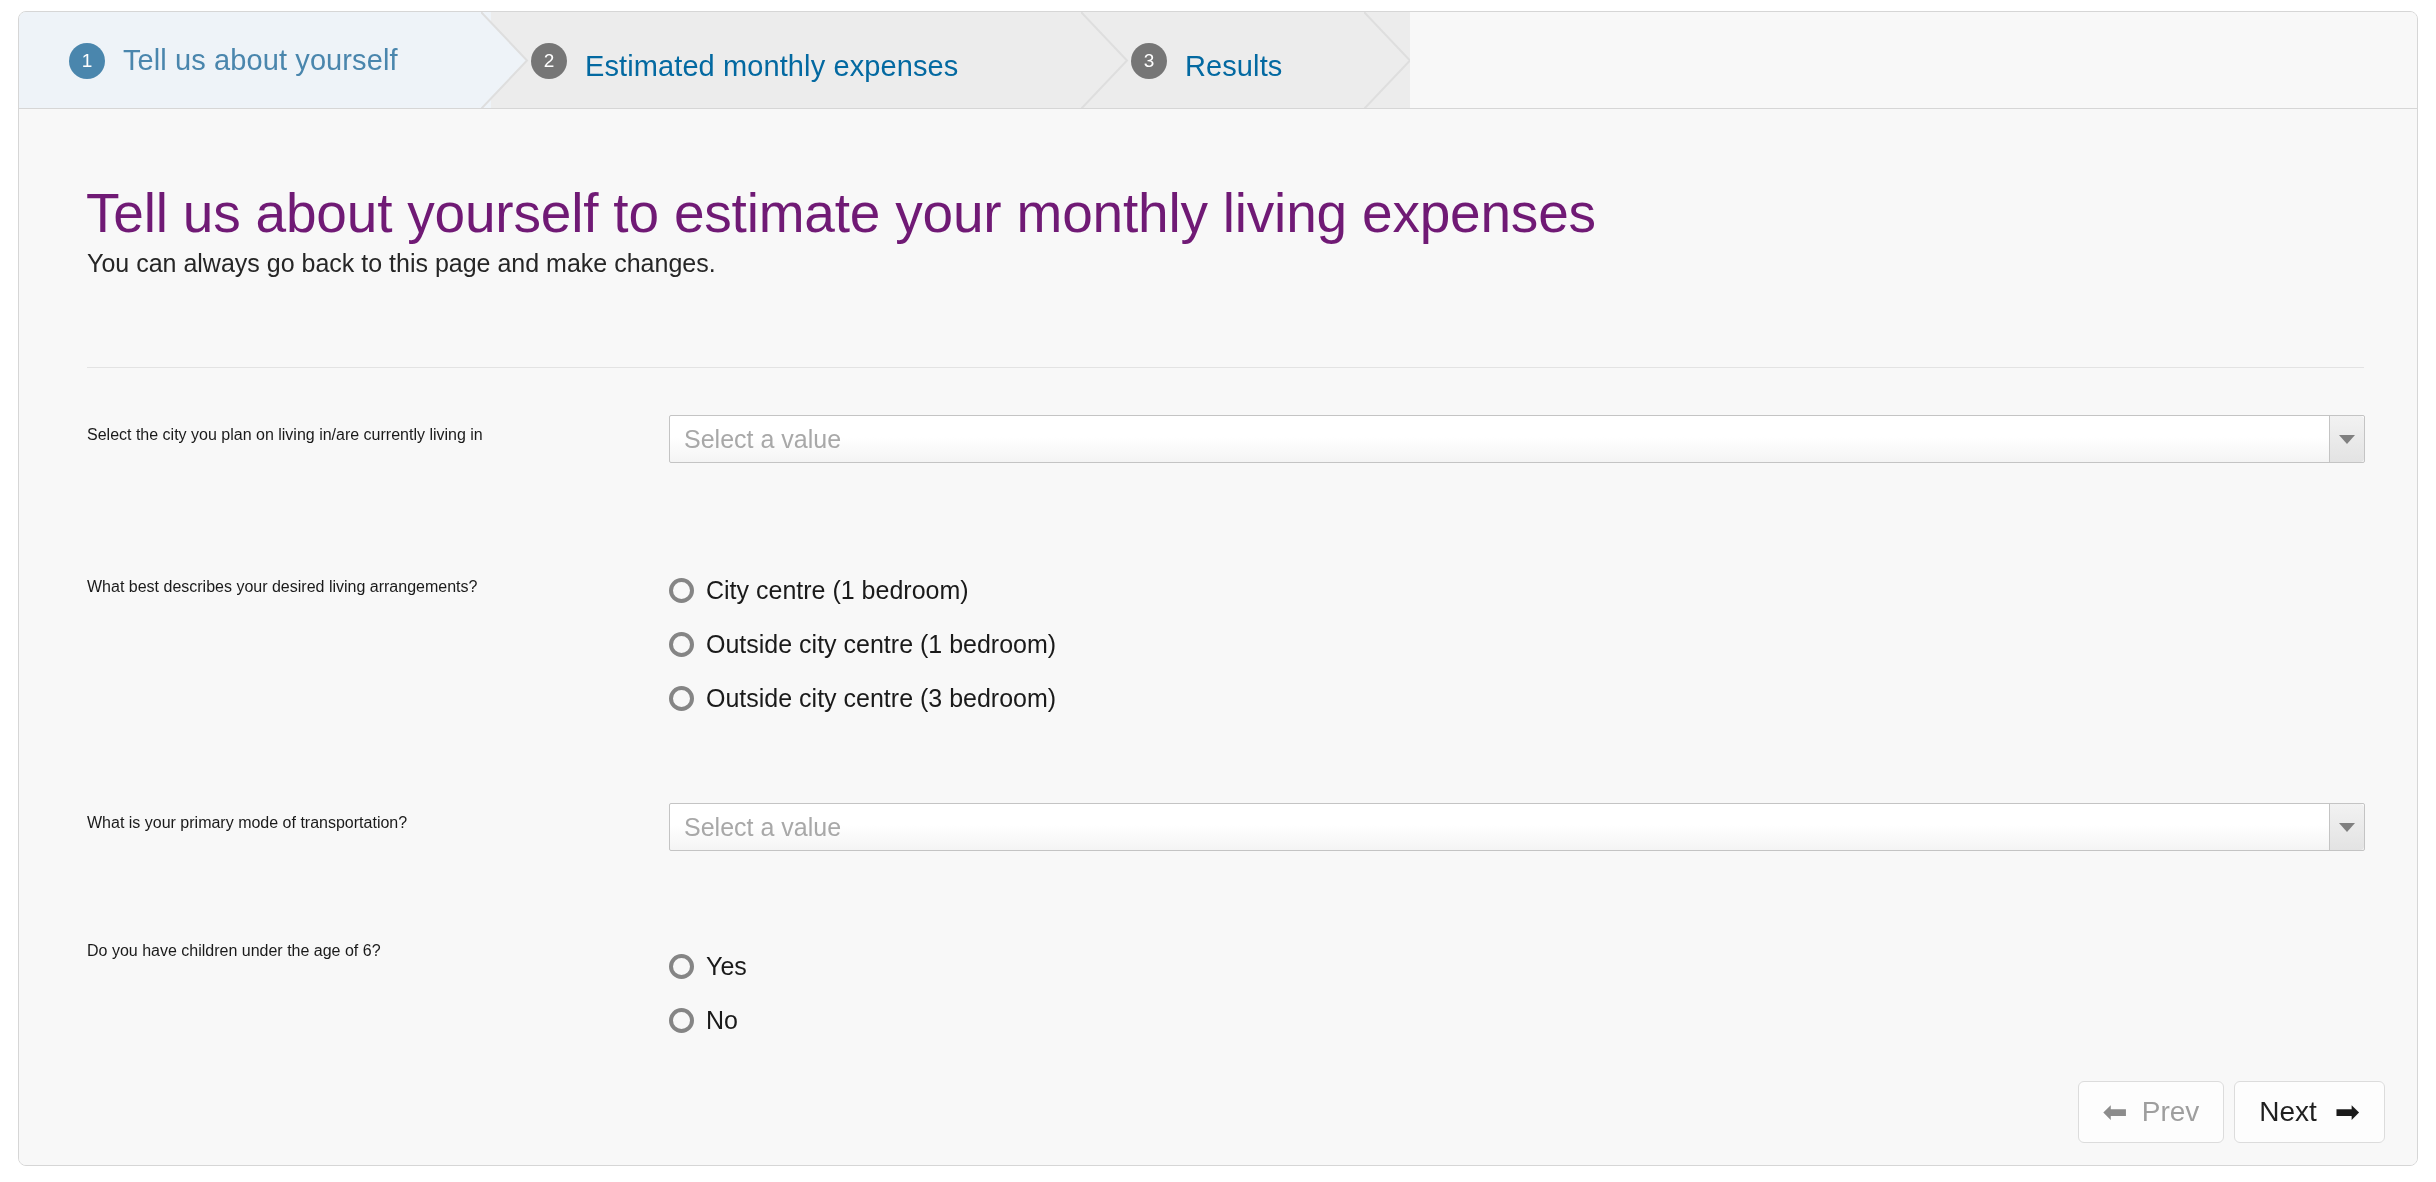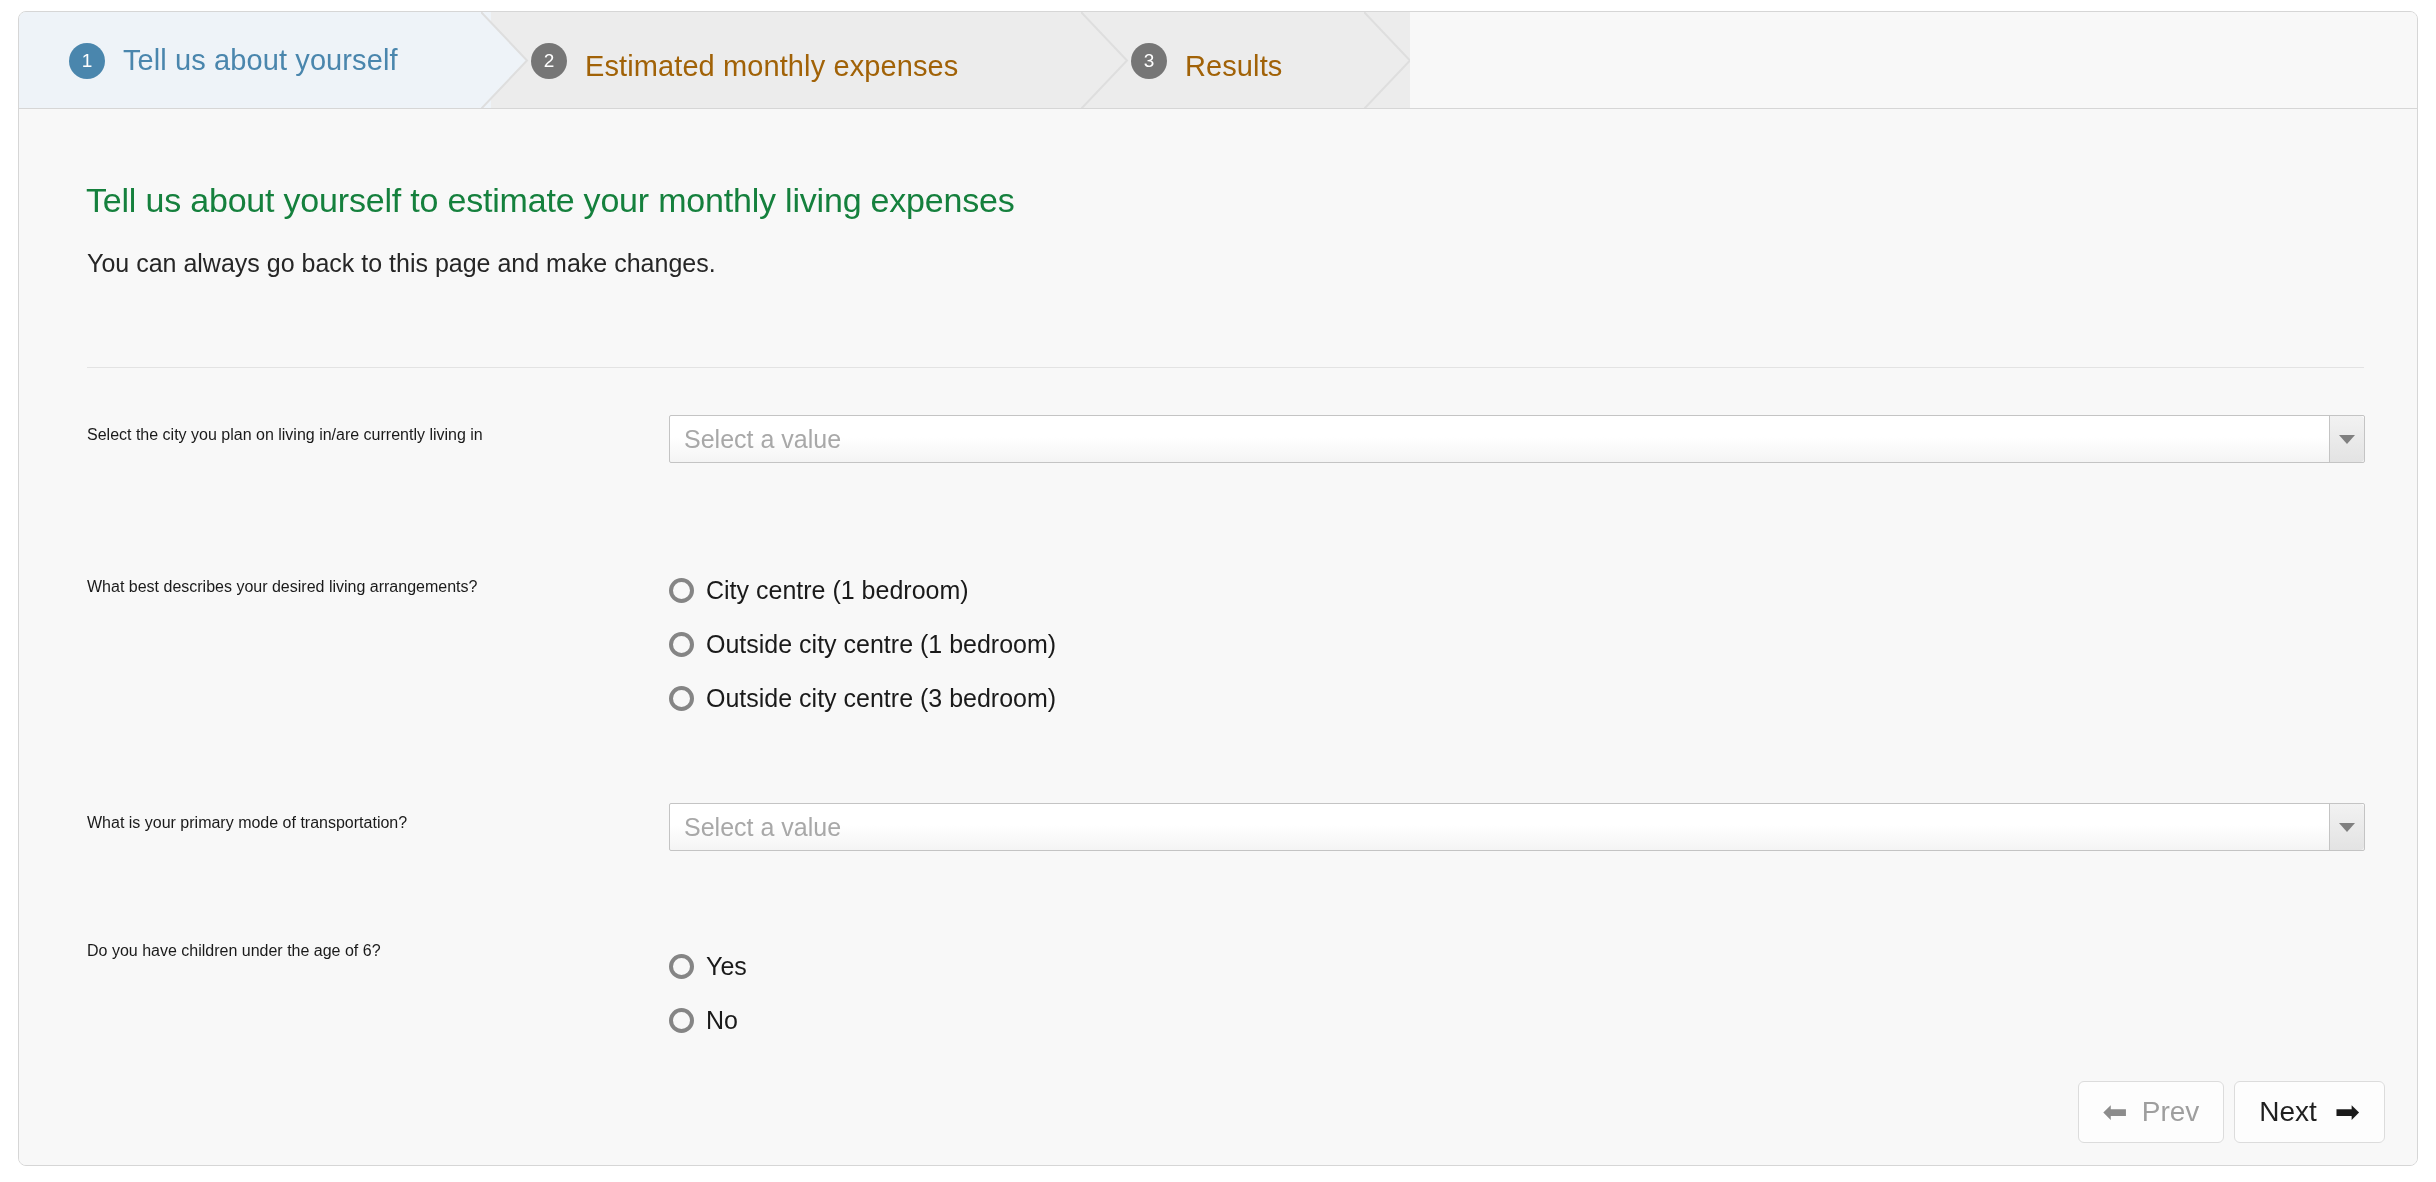--- a/index.html
+++ b/index.html
@@ -71,36 +71,36 @@
   }
   .badge-active { background: #4a86ad; }
   .badge-idle   { background: #767676; }
 
   .step-label {
     margin-left: 18px;
     font-size: 29px;
     letter-spacing: 0.1px;
   }
   .label-active { color: #4a86ad; }
-  .label-idle   { color: #a16207; margin-top: 12px; }
+  .label-idle   { color: #0369a1; margin-top: 12px; }
 
   
   .body-area {
     position: relative;
     height: 1056px;
     background: #f8f8f8;
   }
 
   .page-title {
     position: absolute;
     left: 67px;
     top: 72px;
-    font-size: 34px;
+    font-size: 55px;
     font-weight: 400;
-    color: #15803d;
+    color: #701a75;
     letter-spacing: -0.2px;
     white-space: nowrap;
   }
 
   .page-subtitle {
     position: absolute;
     left: 68px;
     top: 140px;
     font-size: 25px;
     color: #262626;

